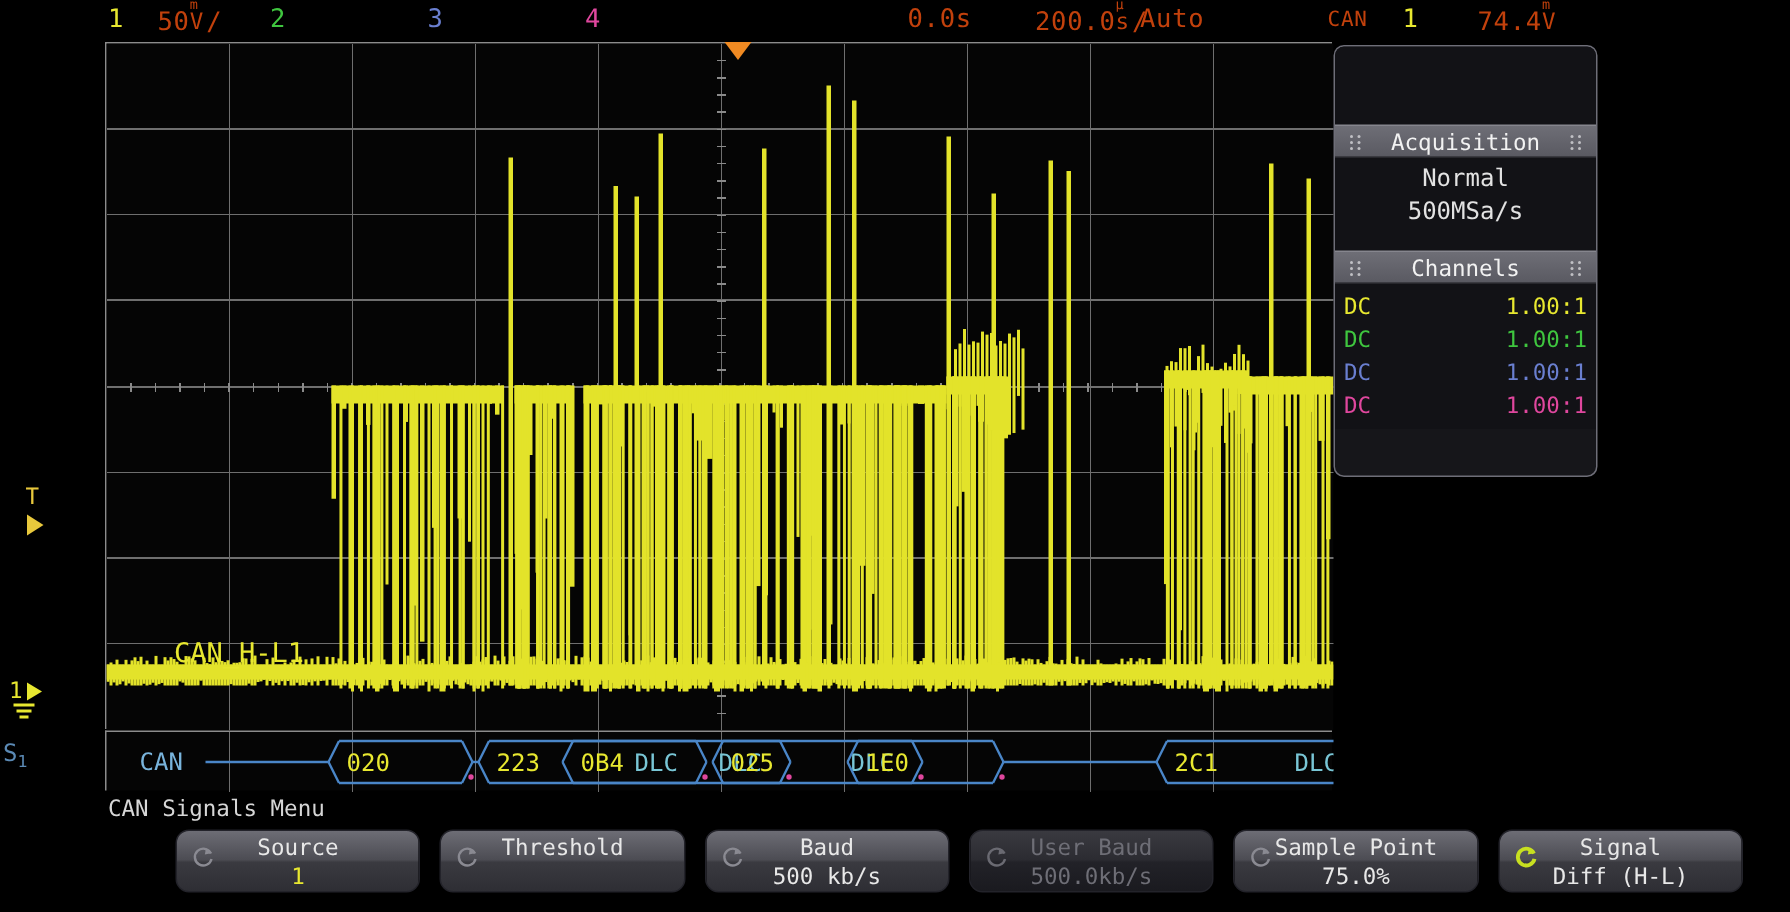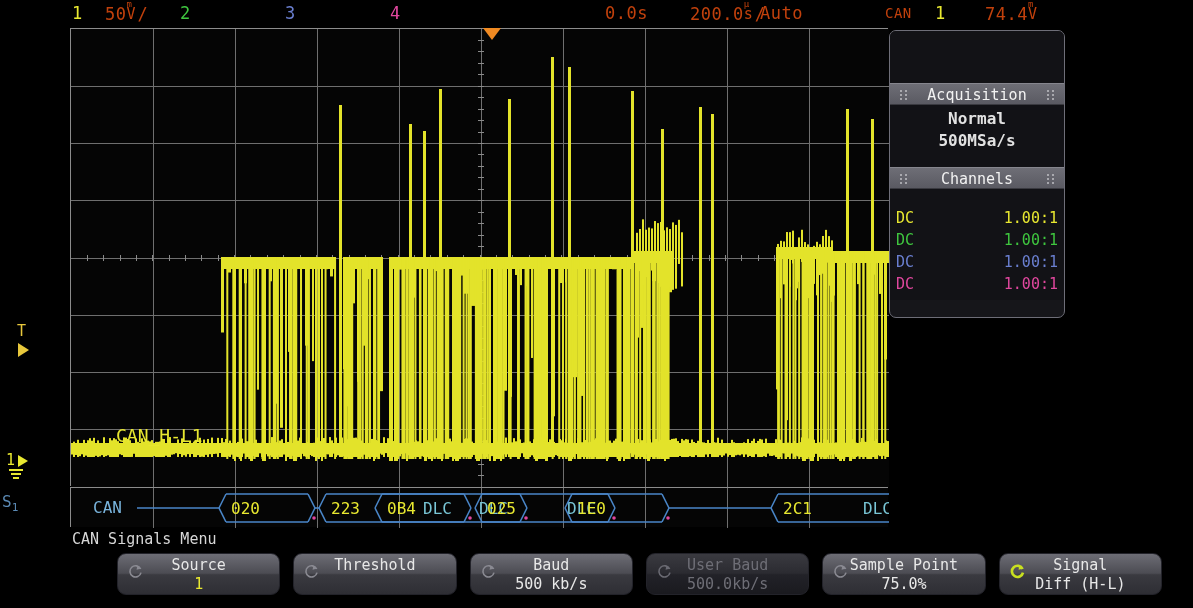--- a/index.html
+++ b/index.html
@@ -73,21 +73,21 @@
   }
   .sp-blank { height:52px; background:#121216; }
   .sp-header {
     height:22px; background:linear-gradient(#6e6e76,#5a5a62);
     color:#f2f2f2; font-size:15px; text-align:center; line-height:22px;
     border-top:1px solid #86868e; border-bottom:1px solid #3a3a40; position:relative;
   }
   .sp-header .dots { position:absolute; top:5px; width:9px; height:12px; opacity:.85; }
   .sp-header .dl { left:9px; } .sp-header .dr { right:9px; }
   .sp-body { background:#121216; text-align:center; padding:3px 0 5px; }
-  .sp-body .line { font-size:16px; color:#e2e2e2; line-height:22px;font-weight:bold; }
+  .sp-body .line { font-size:16px; color:#e2e2e2; line-height:22px; }
   .ch-row { display:flex; justify-content:space-between; padding:0 6px; font-size:15px; line-height:22px; }
 
   
   .decode {
     position:absolute; left:70px; top:487px; width:818px; height:40px;
     background:#050505; border-top:1px solid #8c8c8c; border-left:1px solid #8c8c8c;
   }
   .s1 { position:absolute; left:2px; top:492px; font-size:16px; color:#5b8ab5; z-index:5;}
   .s1 sub { font-size:11px; }
   .dsvg { position:absolute; left:0; top:0; }
@@ -1157,21 +1157,21 @@
         <g fill="#d0d0d4">
             <circle cx="2" cy="2" r="1"></circle>
             <circle cx="7" cy="2" r="1"></circle>
         <circle cx="2" cy="6" r="1"></circle>
             <circle cx="7" cy="6" r="1"></circle>
         <circle cx="2" cy="10" r="1"></circle>
             <circle cx="7" cy="10" r="1"></circle>
           </g>
       </svg>
     </div>
-    <div class="sp-body" id="channel-rows" style="padding-top:18px">
+    <div class="sp-body" id="channel-rows" style="padding-top:4px">
         <div class="ch-row" style="color: rgb(232, 232, 48);">
           <span>DC</span>
           <span>1.00:1</span>
         </div>
         <div class="ch-row" style="color: rgb(63, 198, 63);">
           <span>DC</span>
           <span>1.00:1</span>
         </div>
         <div class="ch-row" style="color: rgb(106, 127, 208);">
           <span>DC</span>

